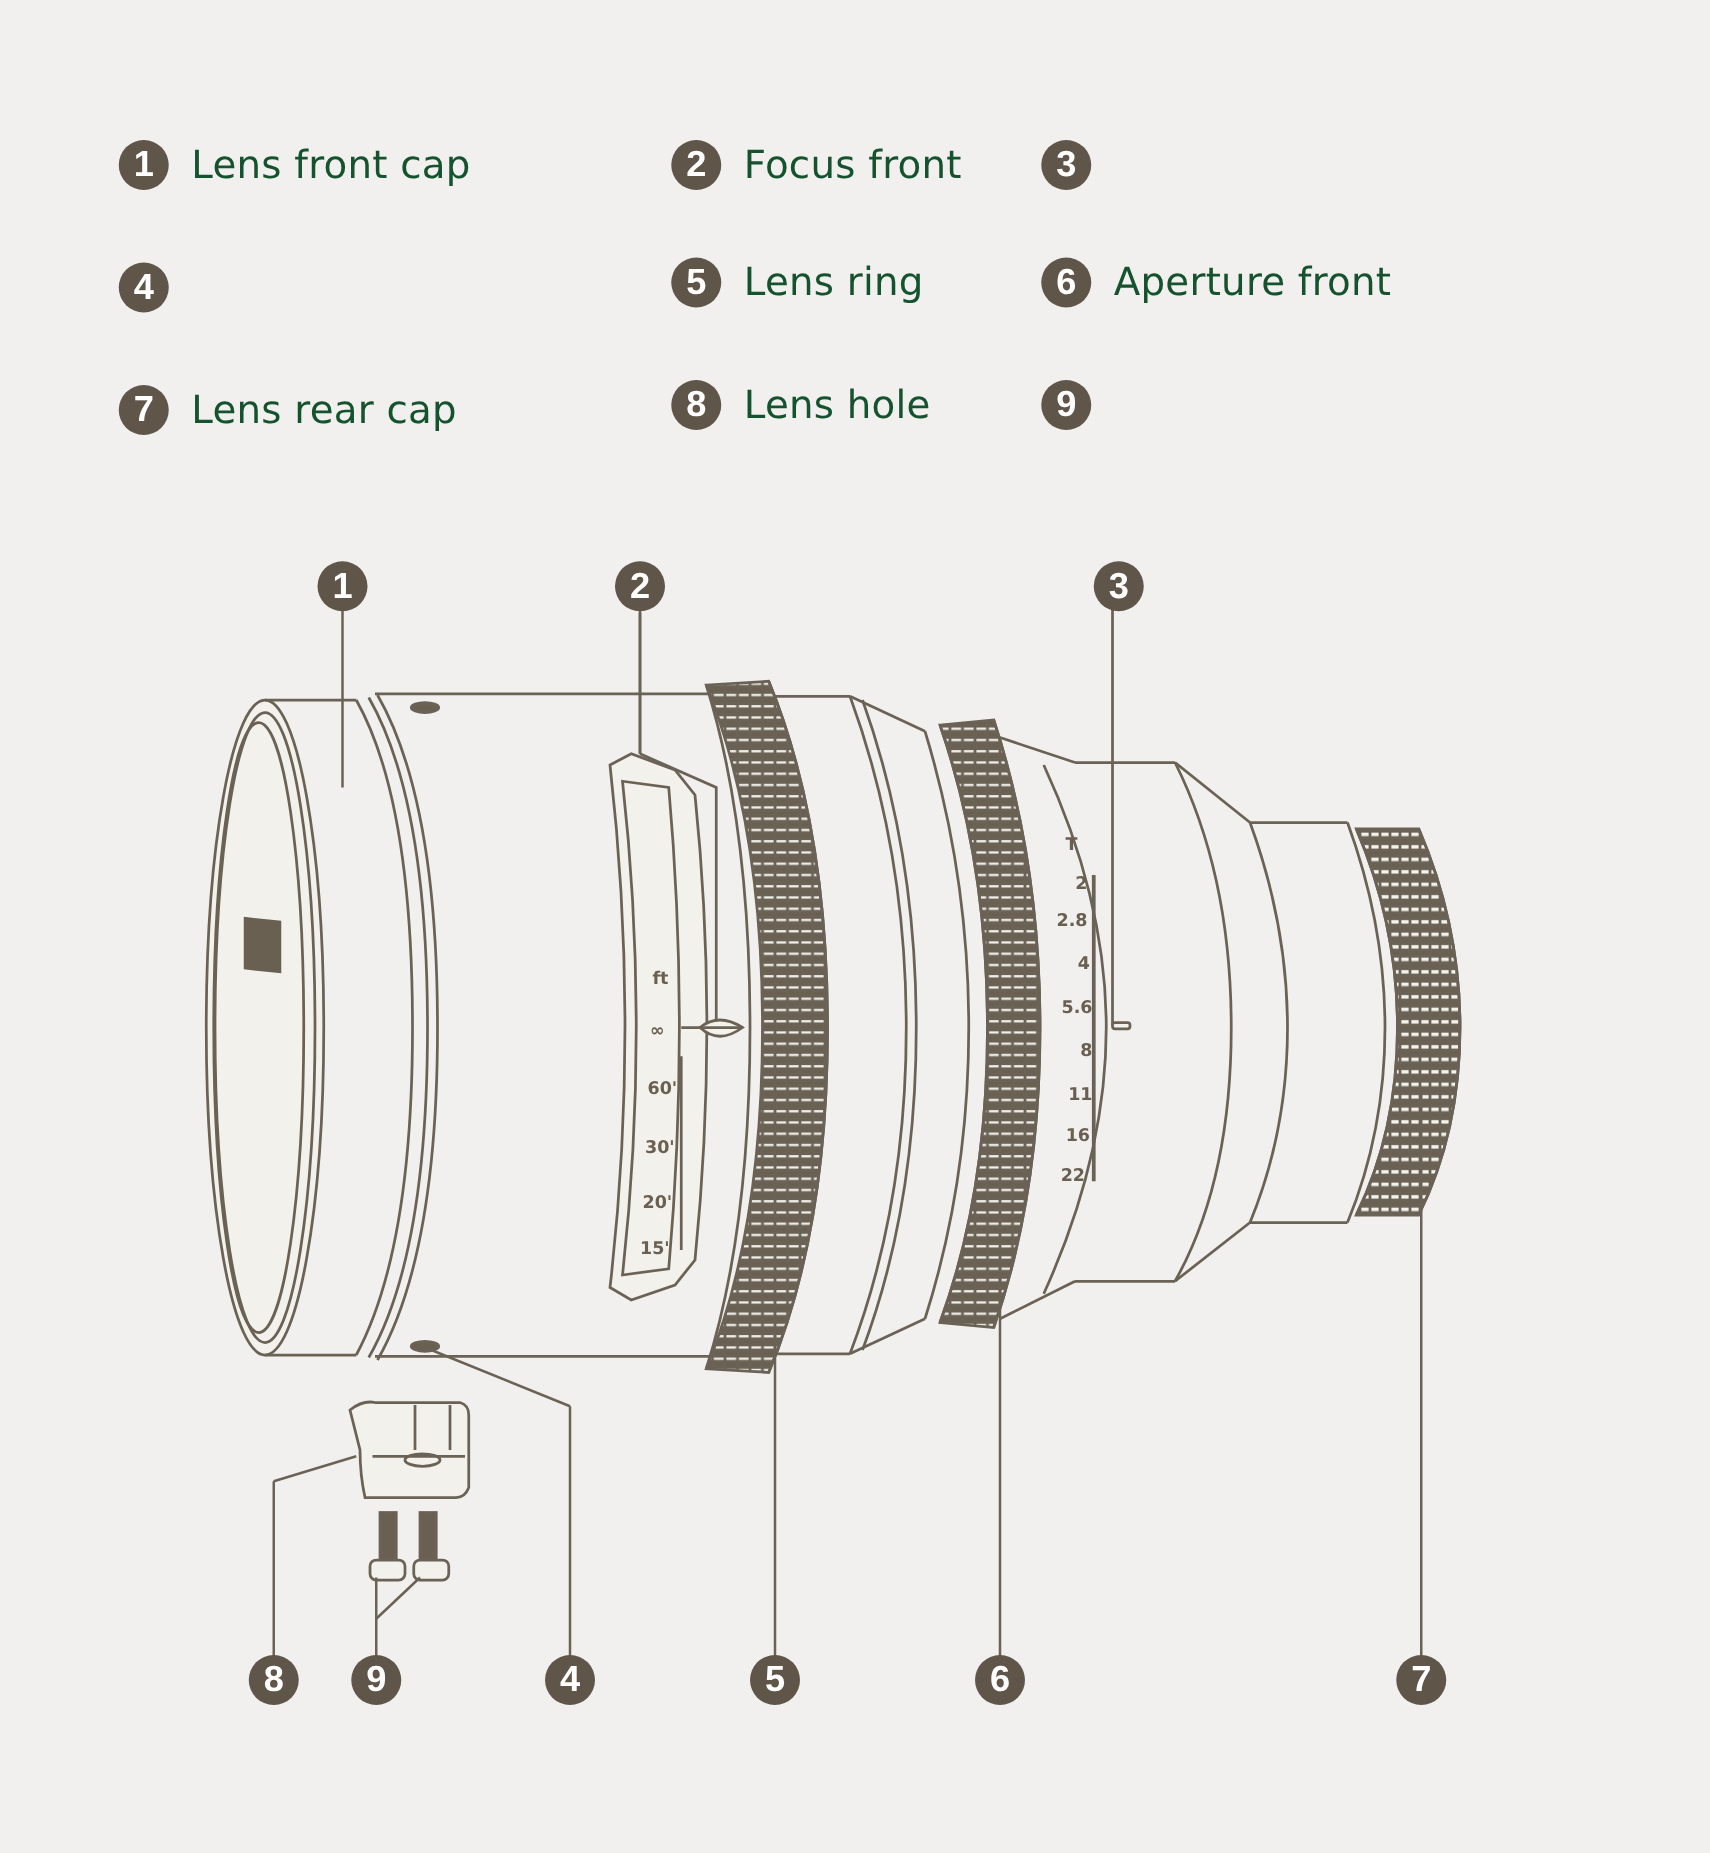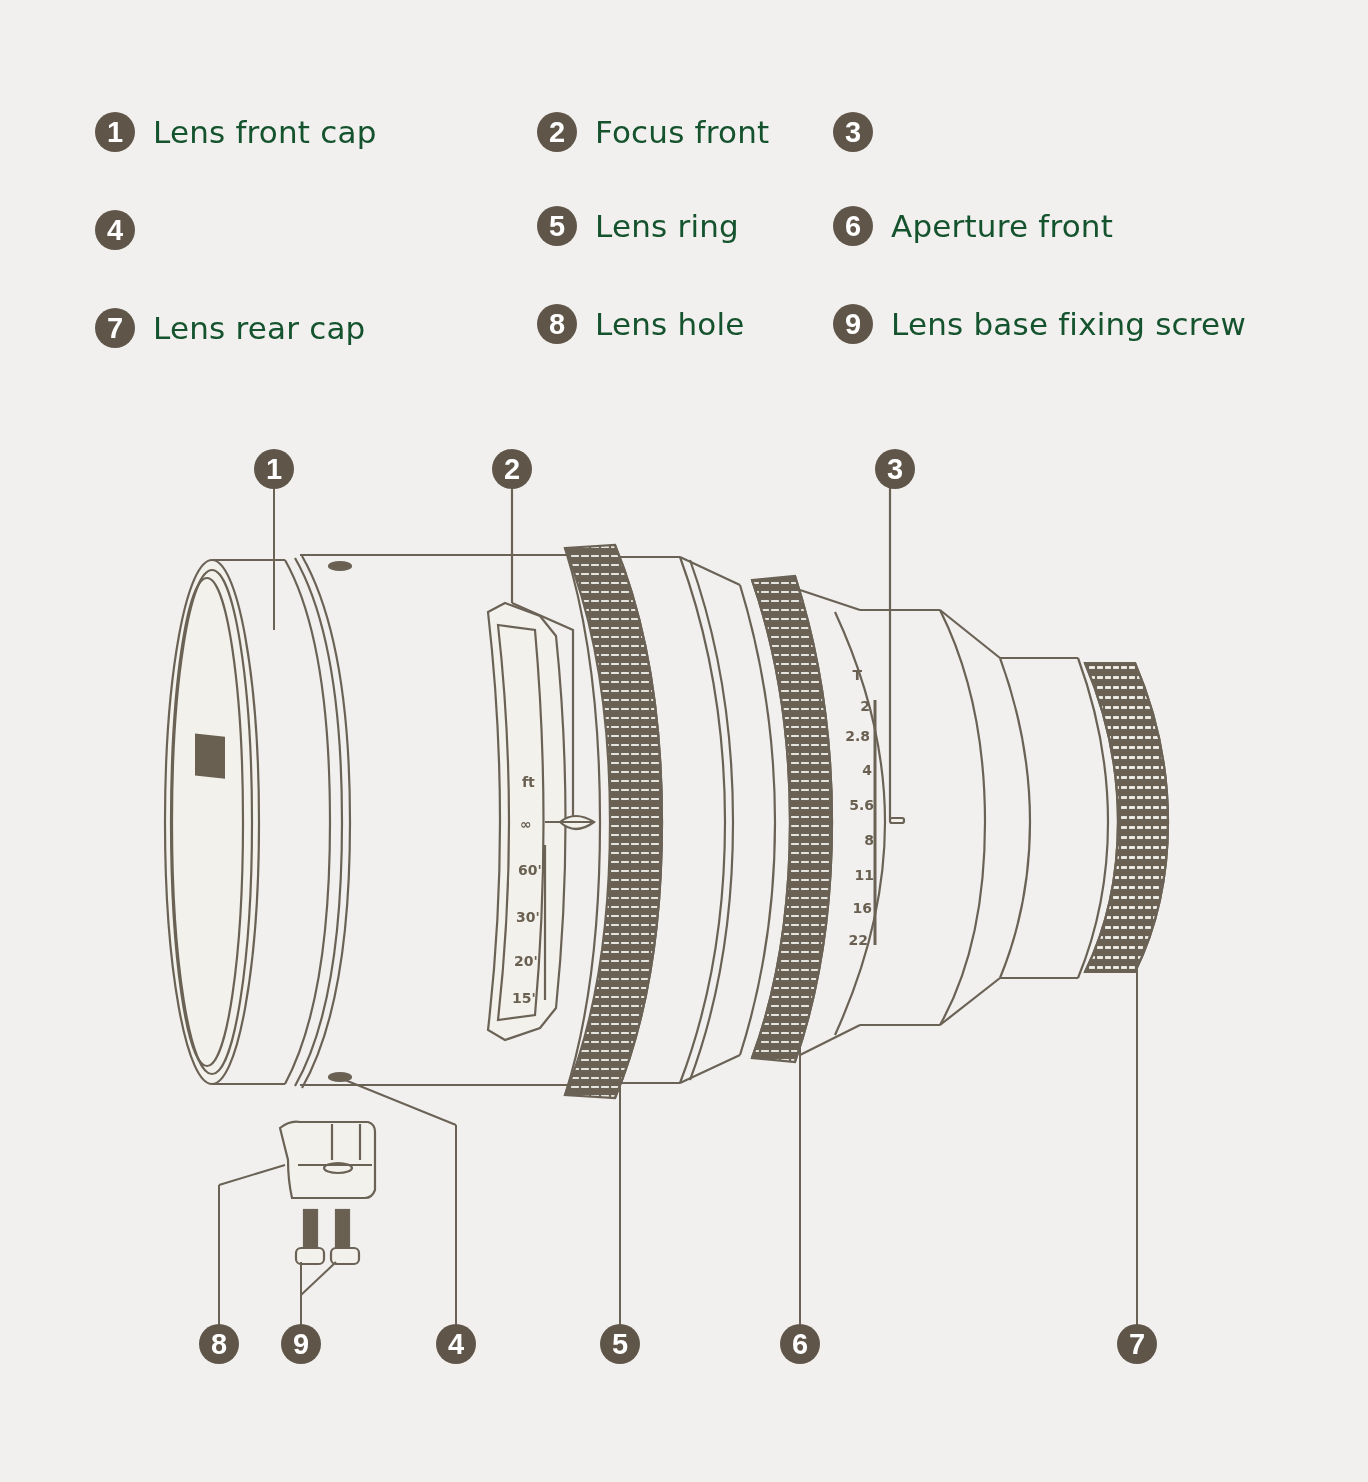--- a/index.html
+++ b/index.html
@@ -39,21 +39,20 @@
 <div class="legend-item" style="left:95px;top:306px;">
   <div class="badge">7</div>
   <div class="legend-label">Lens rear cap</div>
 </div>
 <div class="legend-item" style="left:537px;top:302px;">
   <div class="badge">8</div>
   <div class="legend-label">Lens hole</div>
 </div>
 <div class="legend-item" style="left:833px;top:302px;">
   <div class="badge">9</div>
-  <div class="legend-label">Lens base fixing screw</div>
 </div>
 
 <svg id="diagram" width="1368" height="1482" viewBox="0 0 1368 1482" fill="none" stroke="#6b6256" stroke-width="2.2">
   <defs>
     <pattern id="knurl" width="10" height="9" patternUnits="userSpaceOnUse">
       <rect width="10" height="9" fill="#f3f1ec"></rect>
       <rect y="0" width="10" height="5" fill="#6a6052"></rect>
     </pattern>
     <pattern id="knurlv" width="8" height="10" patternUnits="userSpaceOnUse">
       <rect width="8" height="10" fill="#f3f1ec"></rect>

